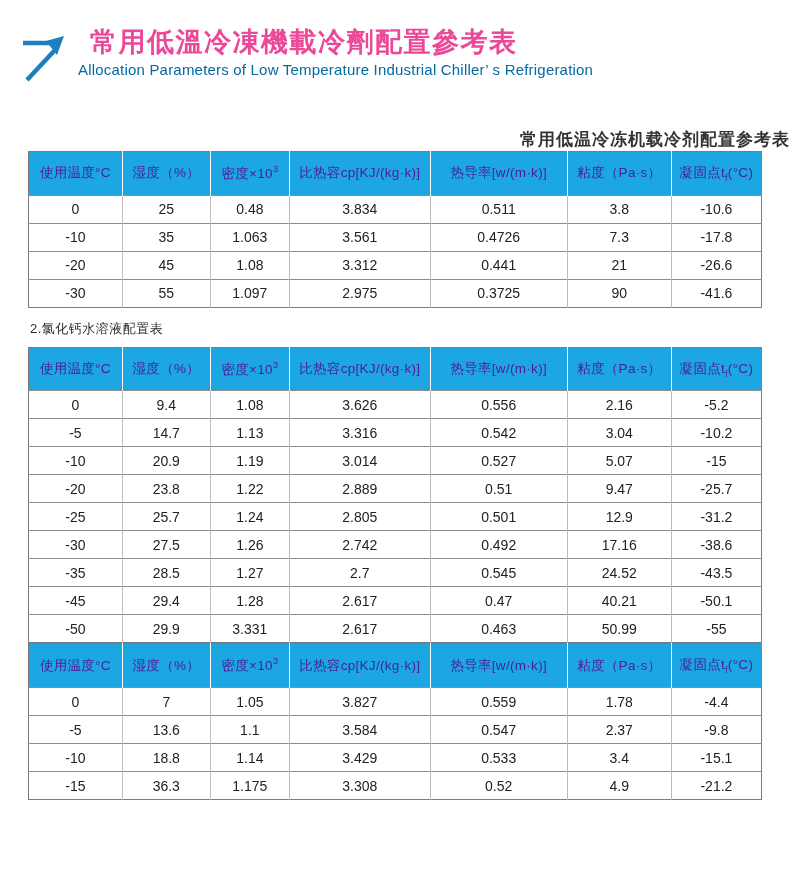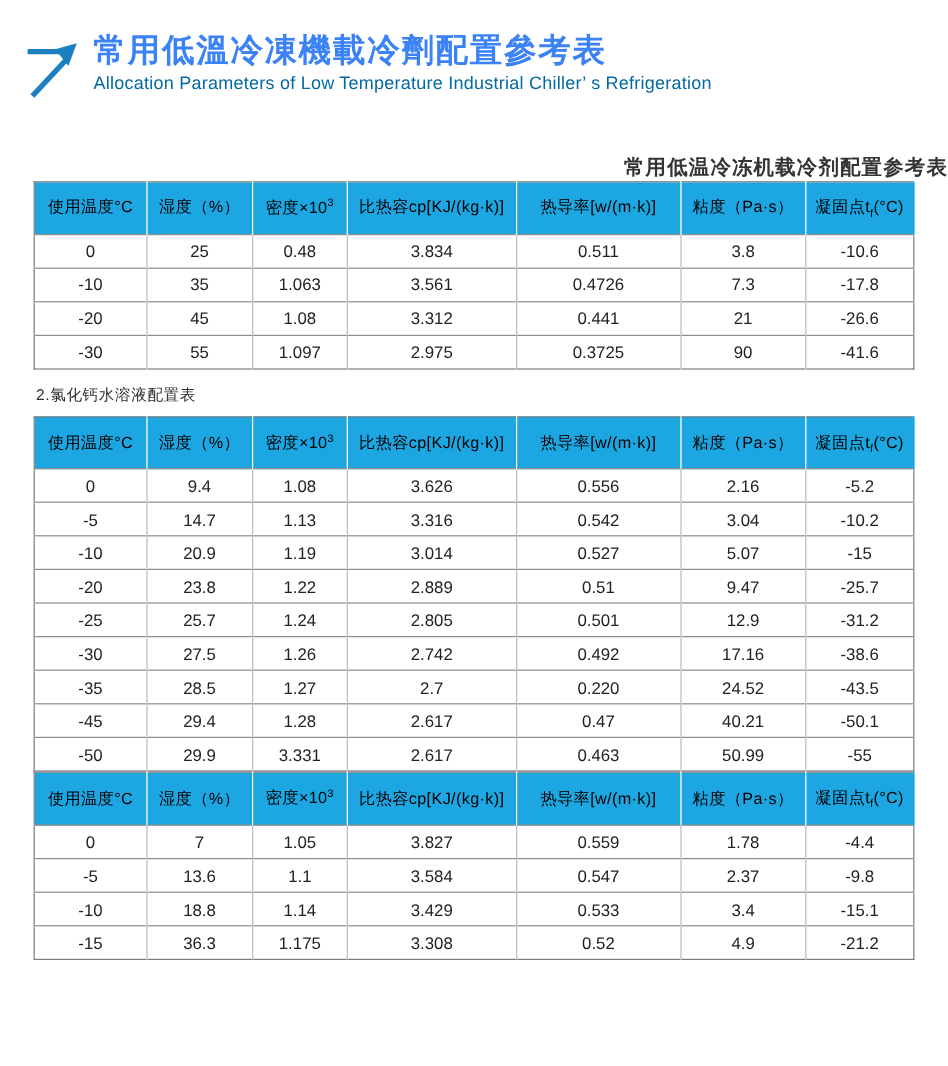--- a/index.html
+++ b/index.html
@@ -13,21 +13,21 @@
     font-family:"Liberation Sans","DejaVu Sans",sans-serif;
     color:#2b2b2b;
   }
   .page{position:relative;width:790px;height:888px;background:#fff;overflow:hidden;}
 
   
   .brand{display:flex;align-items:flex-start;padding:26px 0 0 20px;}
   .logo{width:46px;height:52px;margin-right:12px;flex:0 0 auto;margin-top:4px;}
   .brand-titles{display:flex;flex-direction:column;}
   .brand-cn{
-    font-size:27px;font-weight:600;color:#3b82f6;letter-spacing:1.5px;line-height:1.2;
+    font-size:27px;font-weight:600;color:#ec4899;letter-spacing:1.5px;line-height:1.2;margin-left:12px;
   }
   .brand-en{
     font-size:15px;color:#0369a1;margin-top:3px;letter-spacing:0.2px;
   }
 
   
   .doc-title{
     margin:46px 0 0 0;text-align:right;
     font-size:17px;font-weight:600;color:#333;letter-spacing:1px;
   }
@@ -39,21 +39,21 @@
   }
   table.data{
     margin-left:28px;
     width:734px;
     border-collapse:collapse;
     border:1px solid #7c7c7c;
     table-layout:fixed;
   }
   table.data th{
     background:var(--header-blue);
-    color:#000000;
+    color:#4c1d95;
     font-weight:400;
     font-size:13.5px;
     height:30px;
     padding:12px 2px;
     border-right:1px solid #fff;
     text-align:center;
     letter-spacing:0.3px;
   }
   table.data th:last-child{border-right:1px solid var(--header-blue);}
   table.data td{
@@ -231,21 +231,21 @@
             <td>2.742</td>
             <td>0.492</td>
             <td>17.16</td>
             <td>-38.6</td>
           </tr>
           <tr>
             <td>-35</td>
             <td>28.5</td>
             <td>1.27</td>
             <td>2.7</td>
-            <td>0.220</td>
+            <td>0.545</td>
             <td>24.52</td>
             <td>-43.5</td>
           </tr>
           <tr>
             <td>-45</td>
             <td>29.4</td>
             <td>1.28</td>
             <td>2.617</td>
             <td>0.47</td>
             <td>40.21</td>

